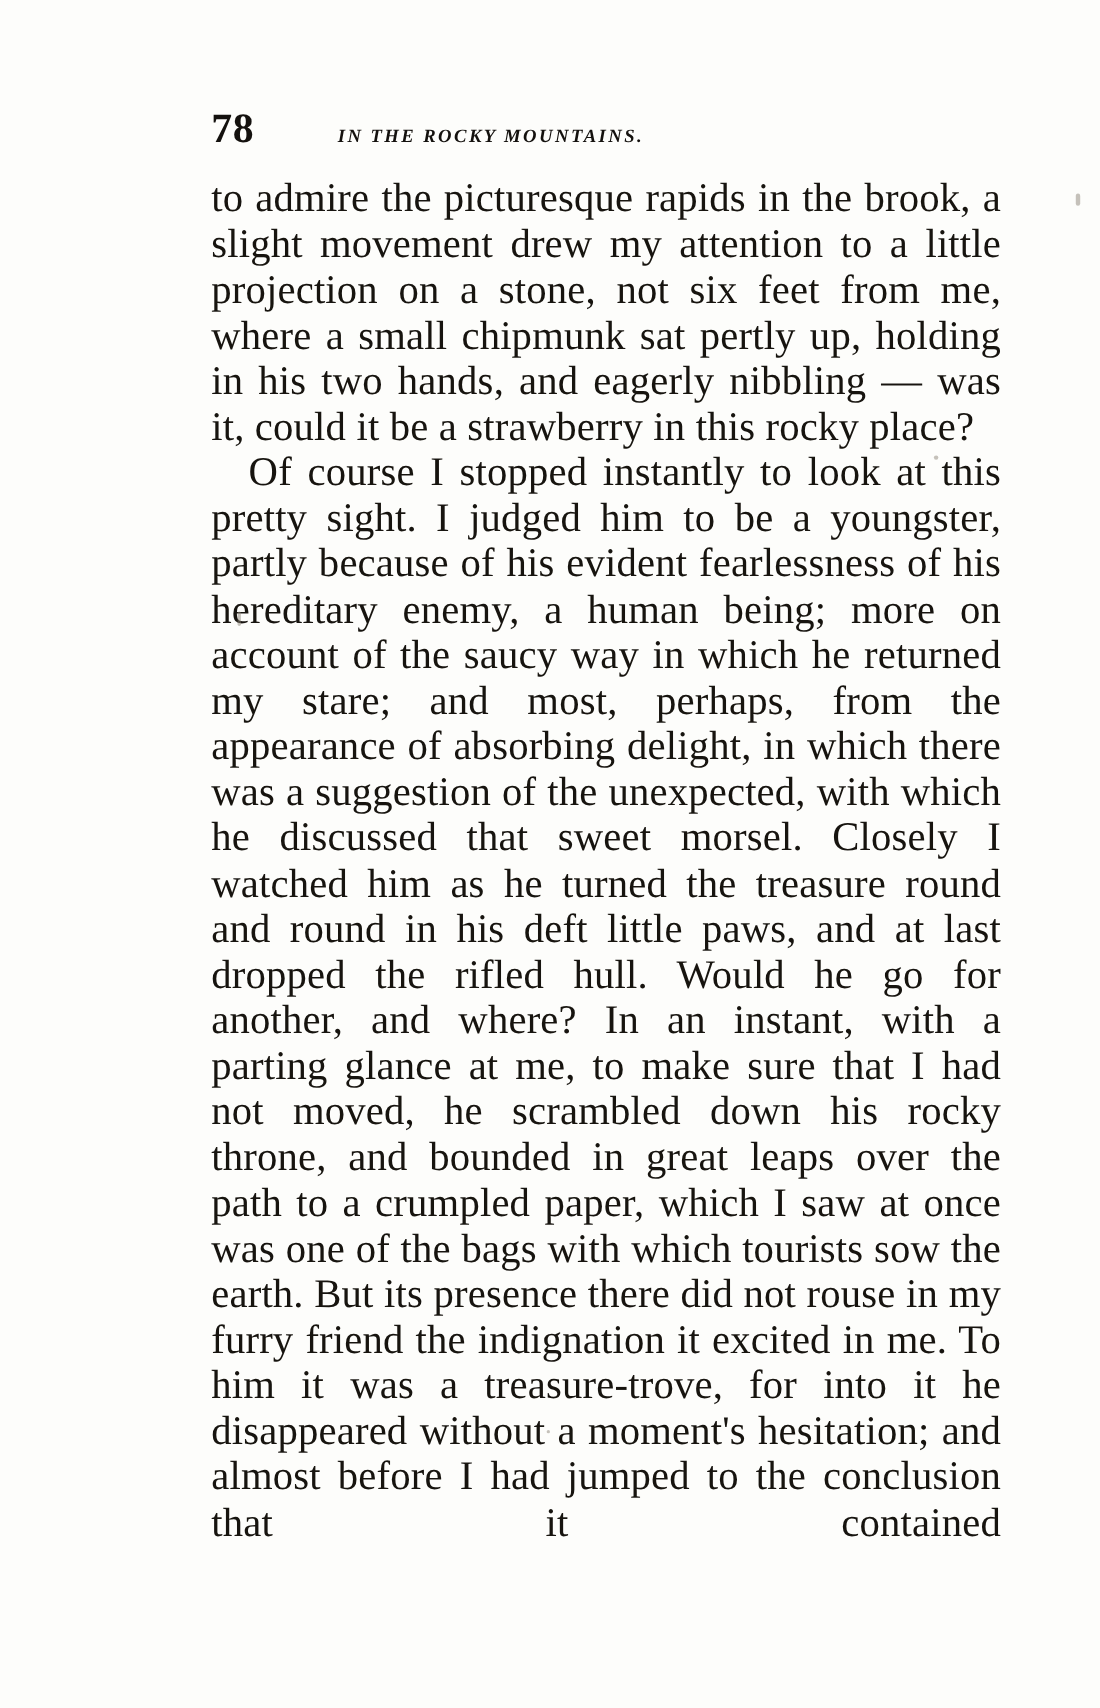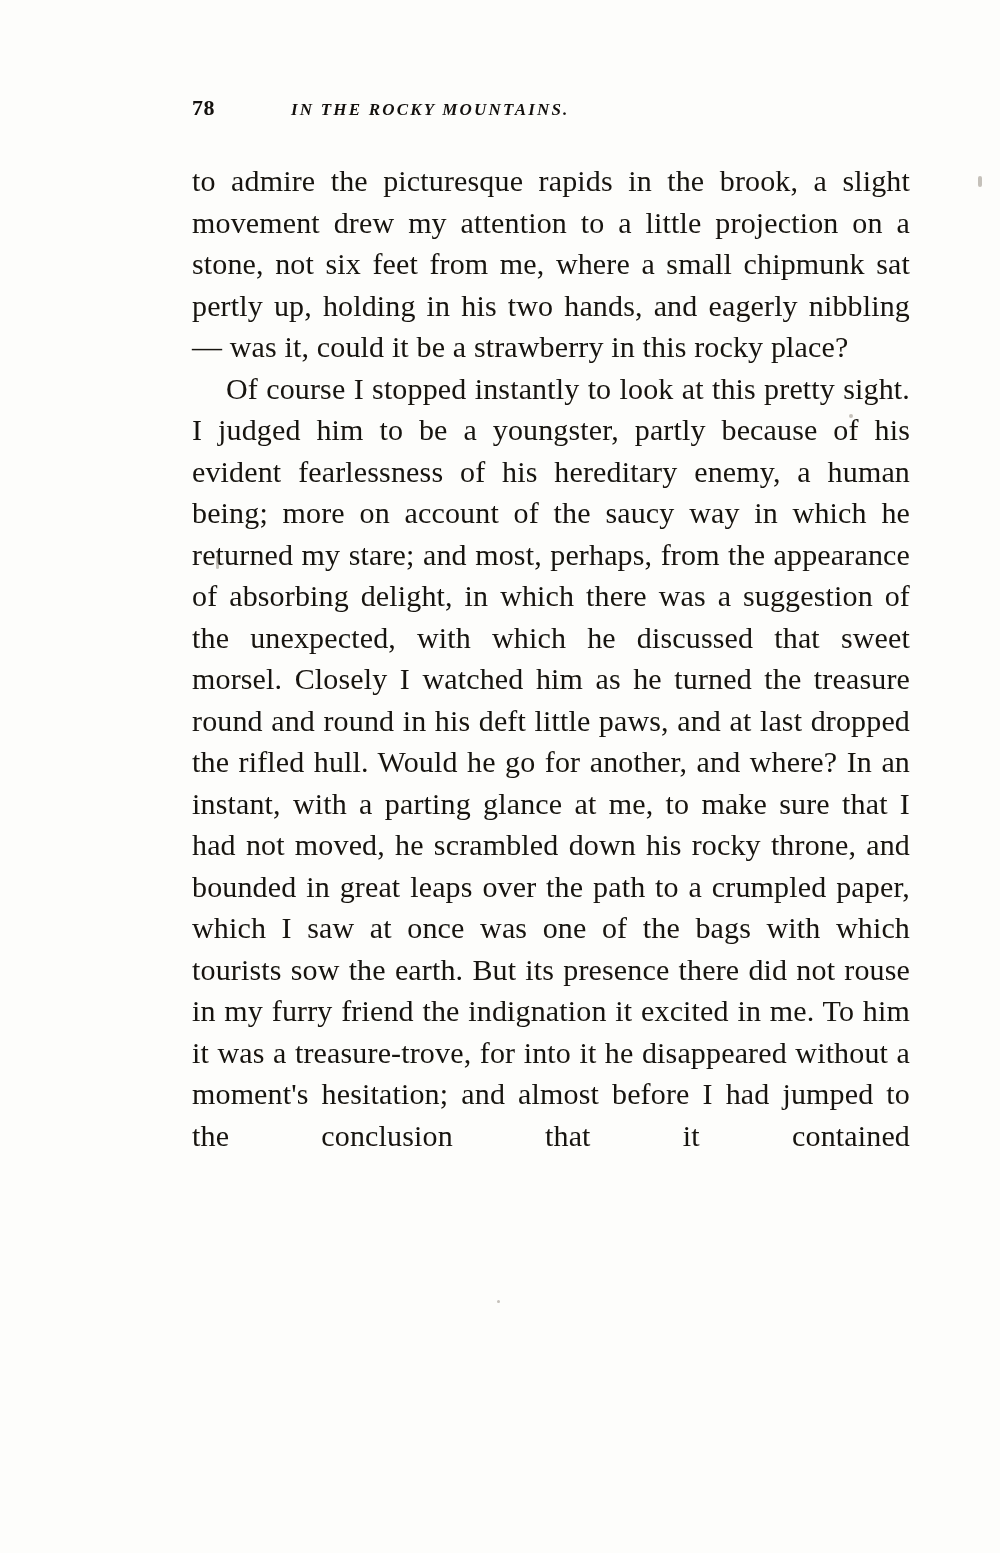--- a/index.html
+++ b/index.html
@@ -28,21 +28,21 @@
     left: 192px;
     top: 95px;
     width: 720px;
     height: 44px;
     display: flex;
     align-items: baseline;
   }
   .folio {
     font-family: "Liberation Serif", serif;
     font-weight: bold;
-    font-size: 22px;
+    font-size: 38px;
     letter-spacing: 0.5px;
     color: #14110e;
   }
   .running-head {
     margin-left: 76px;
     font-family: "Liberation Serif", serif;
     font-style: italic;
     font-weight: bold;
     font-size: 17px;
     letter-spacing: 2.2px;
@@ -50,21 +50,21 @@
     white-space: nowrap;
   }
   .body-text {
     position: absolute;
     left: 192px;
     top: 160px;
     width: 718px;
   }
   .para {
     margin: 0;
-    font-size: 30px;
+    font-size: 37px;
     line-height: 41.5px;
     text-align: justify;
     color: #17140f;
     letter-spacing: 0.15px;
     -webkit-hyphens: none;
     hyphens: none;
   }
   .para + .para {
     text-indent: 34px;
   }

